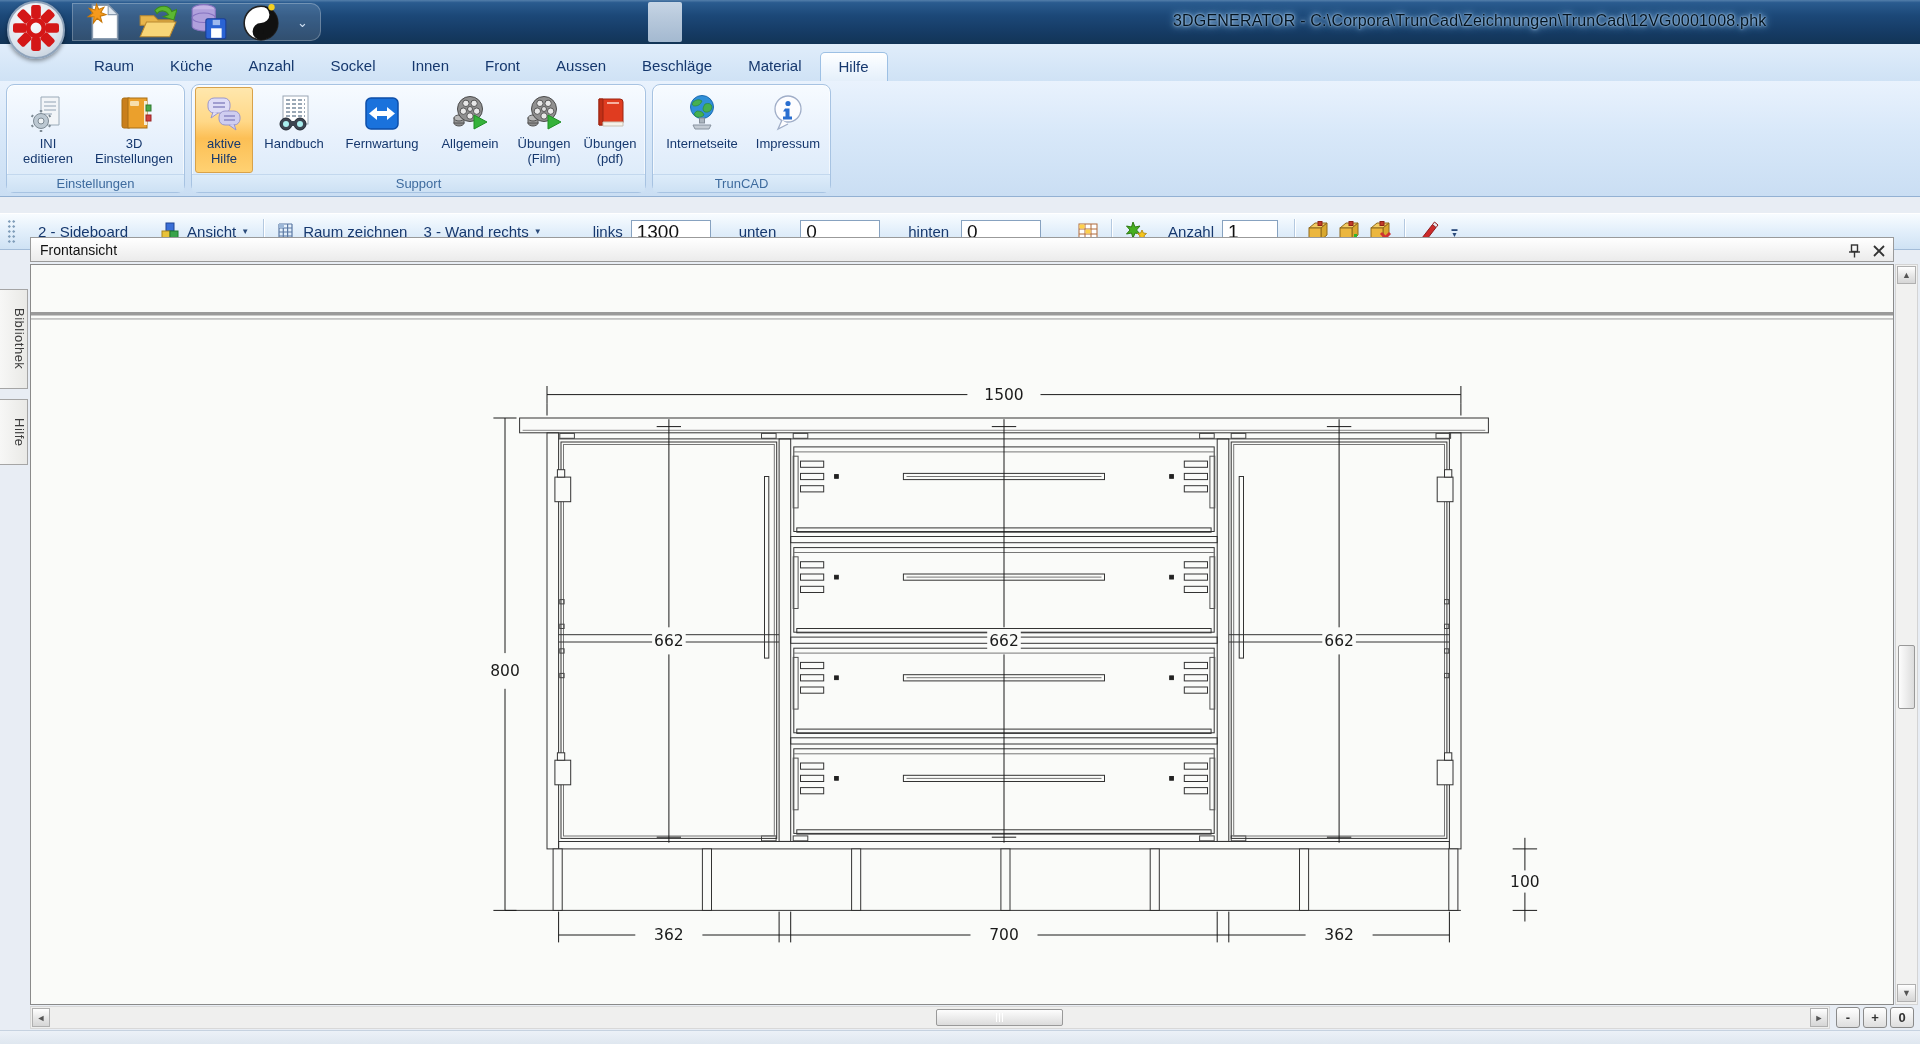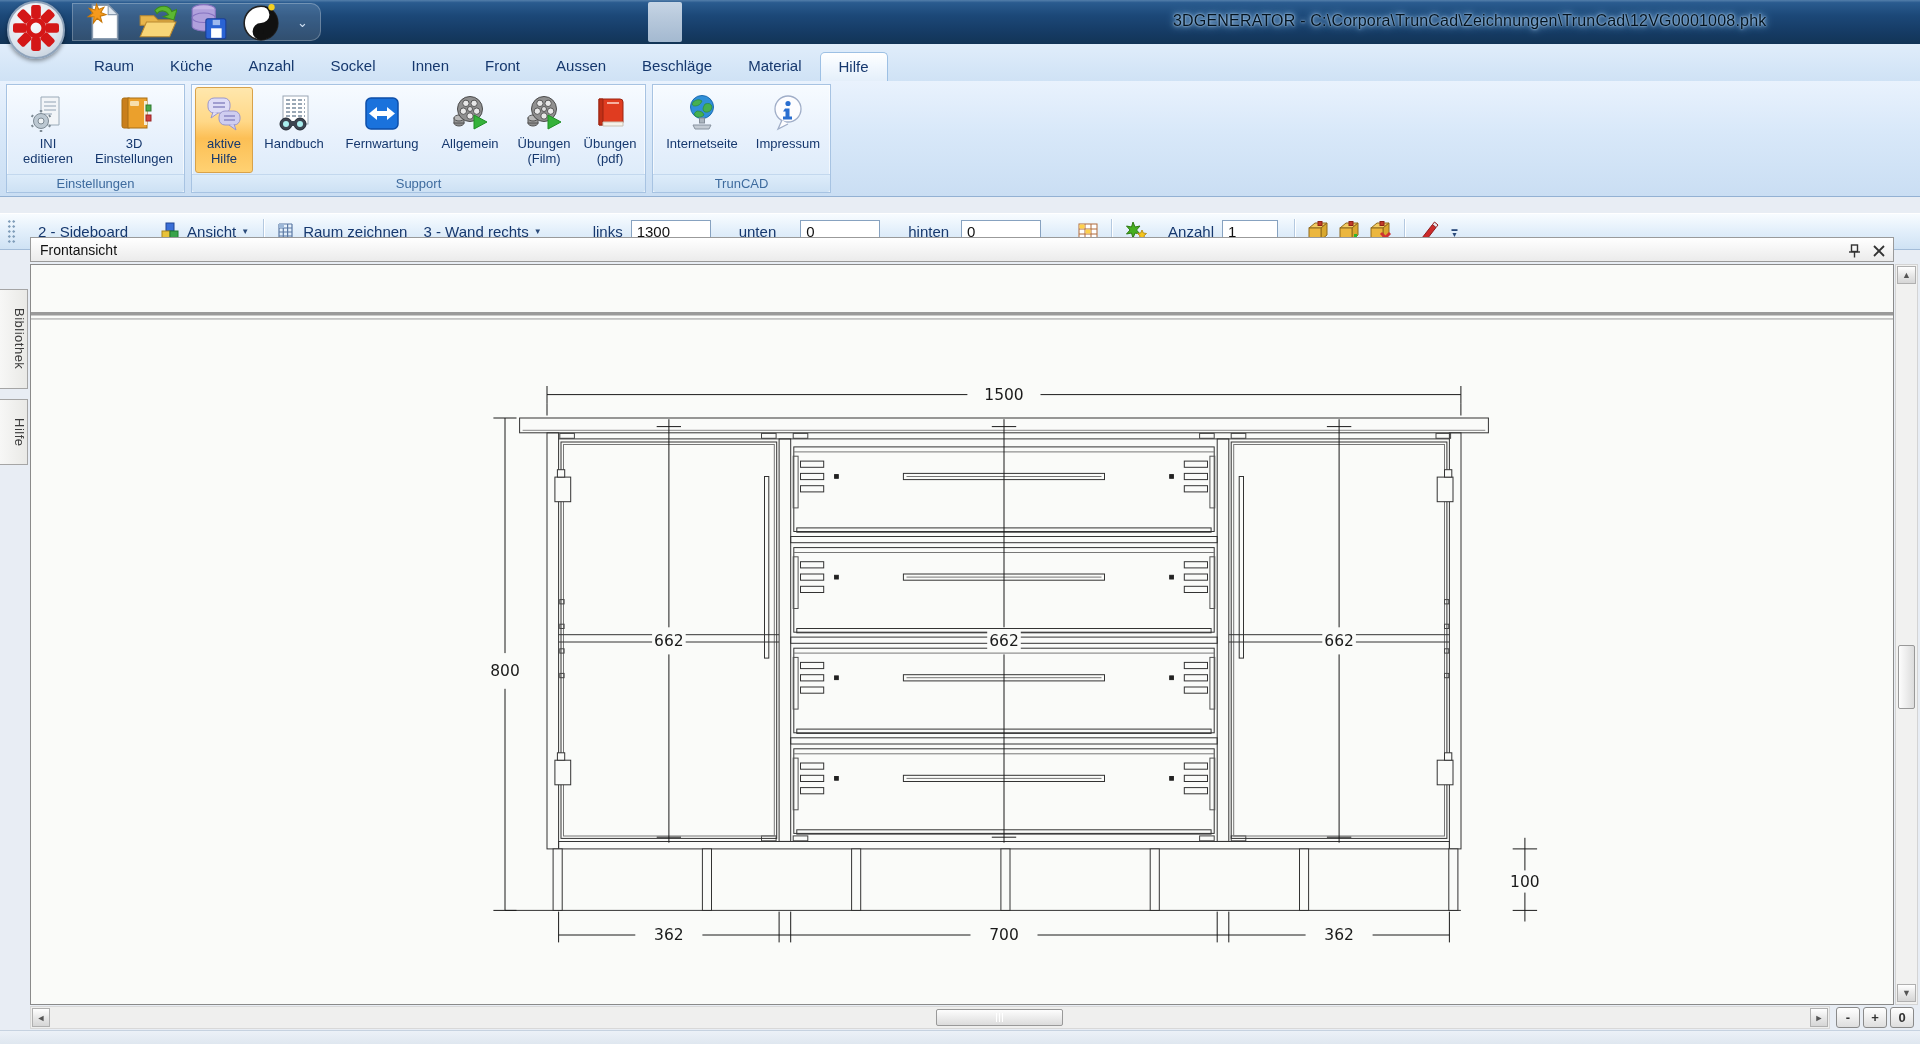--- a/index.html
+++ b/index.html
@@ -8,31 +8,31 @@
 .appbtn{position:absolute;left:7px;top:1px;width:58px;height:58px;border-radius:50%;background:radial-gradient(circle at 40% 30%,#ffffff,#dbe3ec 60%,#b9c6d4);border:2px solid #8fa3ba;box-shadow:0 2px 4px rgba(0,0,0,.4);z-index:5;display:flex;align-items:center;justify-content:center}
 .qat{position:absolute;left:72px;top:3px;height:38px;border-radius:0 10px 10px 0;background:rgba(255,255,255,.13);border:1px solid rgba(255,255,255,.25);display:flex;align-items:center;padding:0 12px;gap:12px}
 .qat .qic{display:flex;align-items:center;justify-content:center}
 .qchev{color:#cfe0f2;font-size:13px;margin-left:4px}
 .glare{position:absolute;left:648px;top:2px;width:34px;height:40px;background:linear-gradient(#eef4fb,#c8daee);opacity:.8;border-radius:2px}
 .wtitle{position:absolute;top:12px;left:1173px;font-size:16px;color:#04131f;font-weight:400;letter-spacing:.2px;text-shadow:0 0 5px #a6cdf2,0 0 10px #86b7e6,0 0 2px #c9e2f8;white-space:nowrap}
 .tabsrow{position:absolute;top:44px;left:0;width:1920px;height:37px;background:linear-gradient(#e0edfb,#cfe2f5);display:flex;padding-left:76px}
 .tab{margin-top:8px;height:29px;line-height:28px;padding:0 18px;color:#16386e;font-size:15px;position:relative}
 .tab.active{background:linear-gradient(#ffffff,#f2f8fe 45%,#e4effa);border:1px solid #9dc0e4;border-bottom:none;border-radius:5px 5px 0 0;z-index:2}
 .ribbon{position:absolute;top:81px;left:0;width:1920px;height:116px;background:linear-gradient(#e9f2fd,#d8e8f9 45%,#cadef3);border-bottom:1px solid #93b1d3;display:flex;align-items:flex-start}
-.group{height:109px;margin:3px 0 0 6px;border:1px solid #a7c3e2;border-radius:0;background:linear-gradient(#f7fbff,#e6f0fc 55%,#d9e9f8);box-shadow:inset 0 0 0 1px rgba(255,255,255,.6);display:flex;flex-direction:column}
+.group{height:109px;margin:3px 0 0 6px;border:1px solid #a7c3e2;border-radius:8px;background:linear-gradient(#f7fbff,#e6f0fc 55%,#d9e9f8);box-shadow:inset 0 0 0 1px rgba(255,255,255,.6);display:flex;flex-direction:column}
 .gbody{flex:1;display:flex;align-items:flex-start;padding:2px 3px 0;gap:1px}
 .glabel{height:18px;text-align:center;color:#3e6b9e;font-size:13px;line-height:17px;background:linear-gradient(#ddecfa,#cde1f4);border-radius:0 0 3px 3px;border-top:1px solid #c3d8ee}
 .rbtn{display:flex;flex-direction:column;align-items:center;padding:3px 2px 0;border-radius:3px;color:#16386e;font-size:13px;line-height:15px;text-align:center;white-space:pre-line;height:86px}
 .rbtn .ric{height:46px;display:flex;align-items:center;justify-content:center}
 .rbtn.active{background:linear-gradient(#ffe7ad,#ffd887 40%,#fcbf55 60%,#ffd172);border:1px solid #d8a24a;padding:2px 1px 0}
 .toolbar{position:absolute;top:213px;left:0;width:1920px;height:37px;background:linear-gradient(#f8fcff,#e4f0fb 45%,#cfe2f4);border-top:1px solid #fff;border-bottom:1px solid #a3bcd8;display:flex;align-items:center;font-size:15px;color:#16386e}
 .grip{width:9px;height:26px;margin-left:7px;background:radial-gradient(#7f9db9 1.1px,transparent 1.3px);background-size:4.5px 5px}
 .titem{display:flex;align-items:center;white-space:nowrap}
 .tsep{width:2px;height:26px;border-left:1px solid #b4c9e0;border-right:1px solid #fff}
-.tfield input{height:23px;border:1px solid #87a2c0;font-family:"Liberation Sans",sans-serif;font-size:15px;padding:1px 5px;color:#111;background:#fff}
+.tfield input{height:23px;border:1px solid #87a2c0;font-family:"Liberation Sans",sans-serif;font-size:19px;padding:1px 5px;color:#111;background:#fff}
 .caret{font-size:8px;color:#2a4a7a;margin-left:5px}
 .panelheader{position:absolute;left:30px;top:237px;width:1864px;height:25px;background:linear-gradient(#ffffff,#ebebeb);border:1px solid #9a9a9a;font-size:14px;color:#111;line-height:25px;padding-left:9px}
 .phicons{position:absolute;right:8px;top:0;height:25px;display:flex;align-items:center;gap:12px}
 .canvas{position:absolute;left:30px;top:264px;width:1864px;height:741px;background:#fafbf9;border:1px solid #8a8a8a}
 .canvas svg{display:block}
 .sidetab{position:absolute;left:0;width:28px;background:linear-gradient(90deg,#f7f7f6,#e9e9e6);border:1px solid #a5a5a5;border-left:none;writing-mode:vertical-rl;font-size:13px;color:#3c3c3c;text-align:center;padding:10px 0;letter-spacing:.5px}
 .vscroll{position:absolute;left:1895px;top:264px;width:23px;height:741px;background:#f1f1f0;border:1px solid #d4d4d4}
 .hscroll{position:absolute;left:30px;top:1006px;width:1800px;height:23px;background:#efefee;border:1px solid #d8d8d8}
 .sbtn{position:absolute;background:linear-gradient(#ffffff,#e8e8e8 50%,#d6d6d6);border:1px solid #b0b0b0;display:flex;align-items:center;justify-content:center;color:#555;font-size:9px}
 .thumbv{position:absolute;left:2px;top:380px;width:17px;height:64px;background:linear-gradient(90deg,#fdfdfd,#dcdcdc);border:1px solid #999;border-radius:2px}

